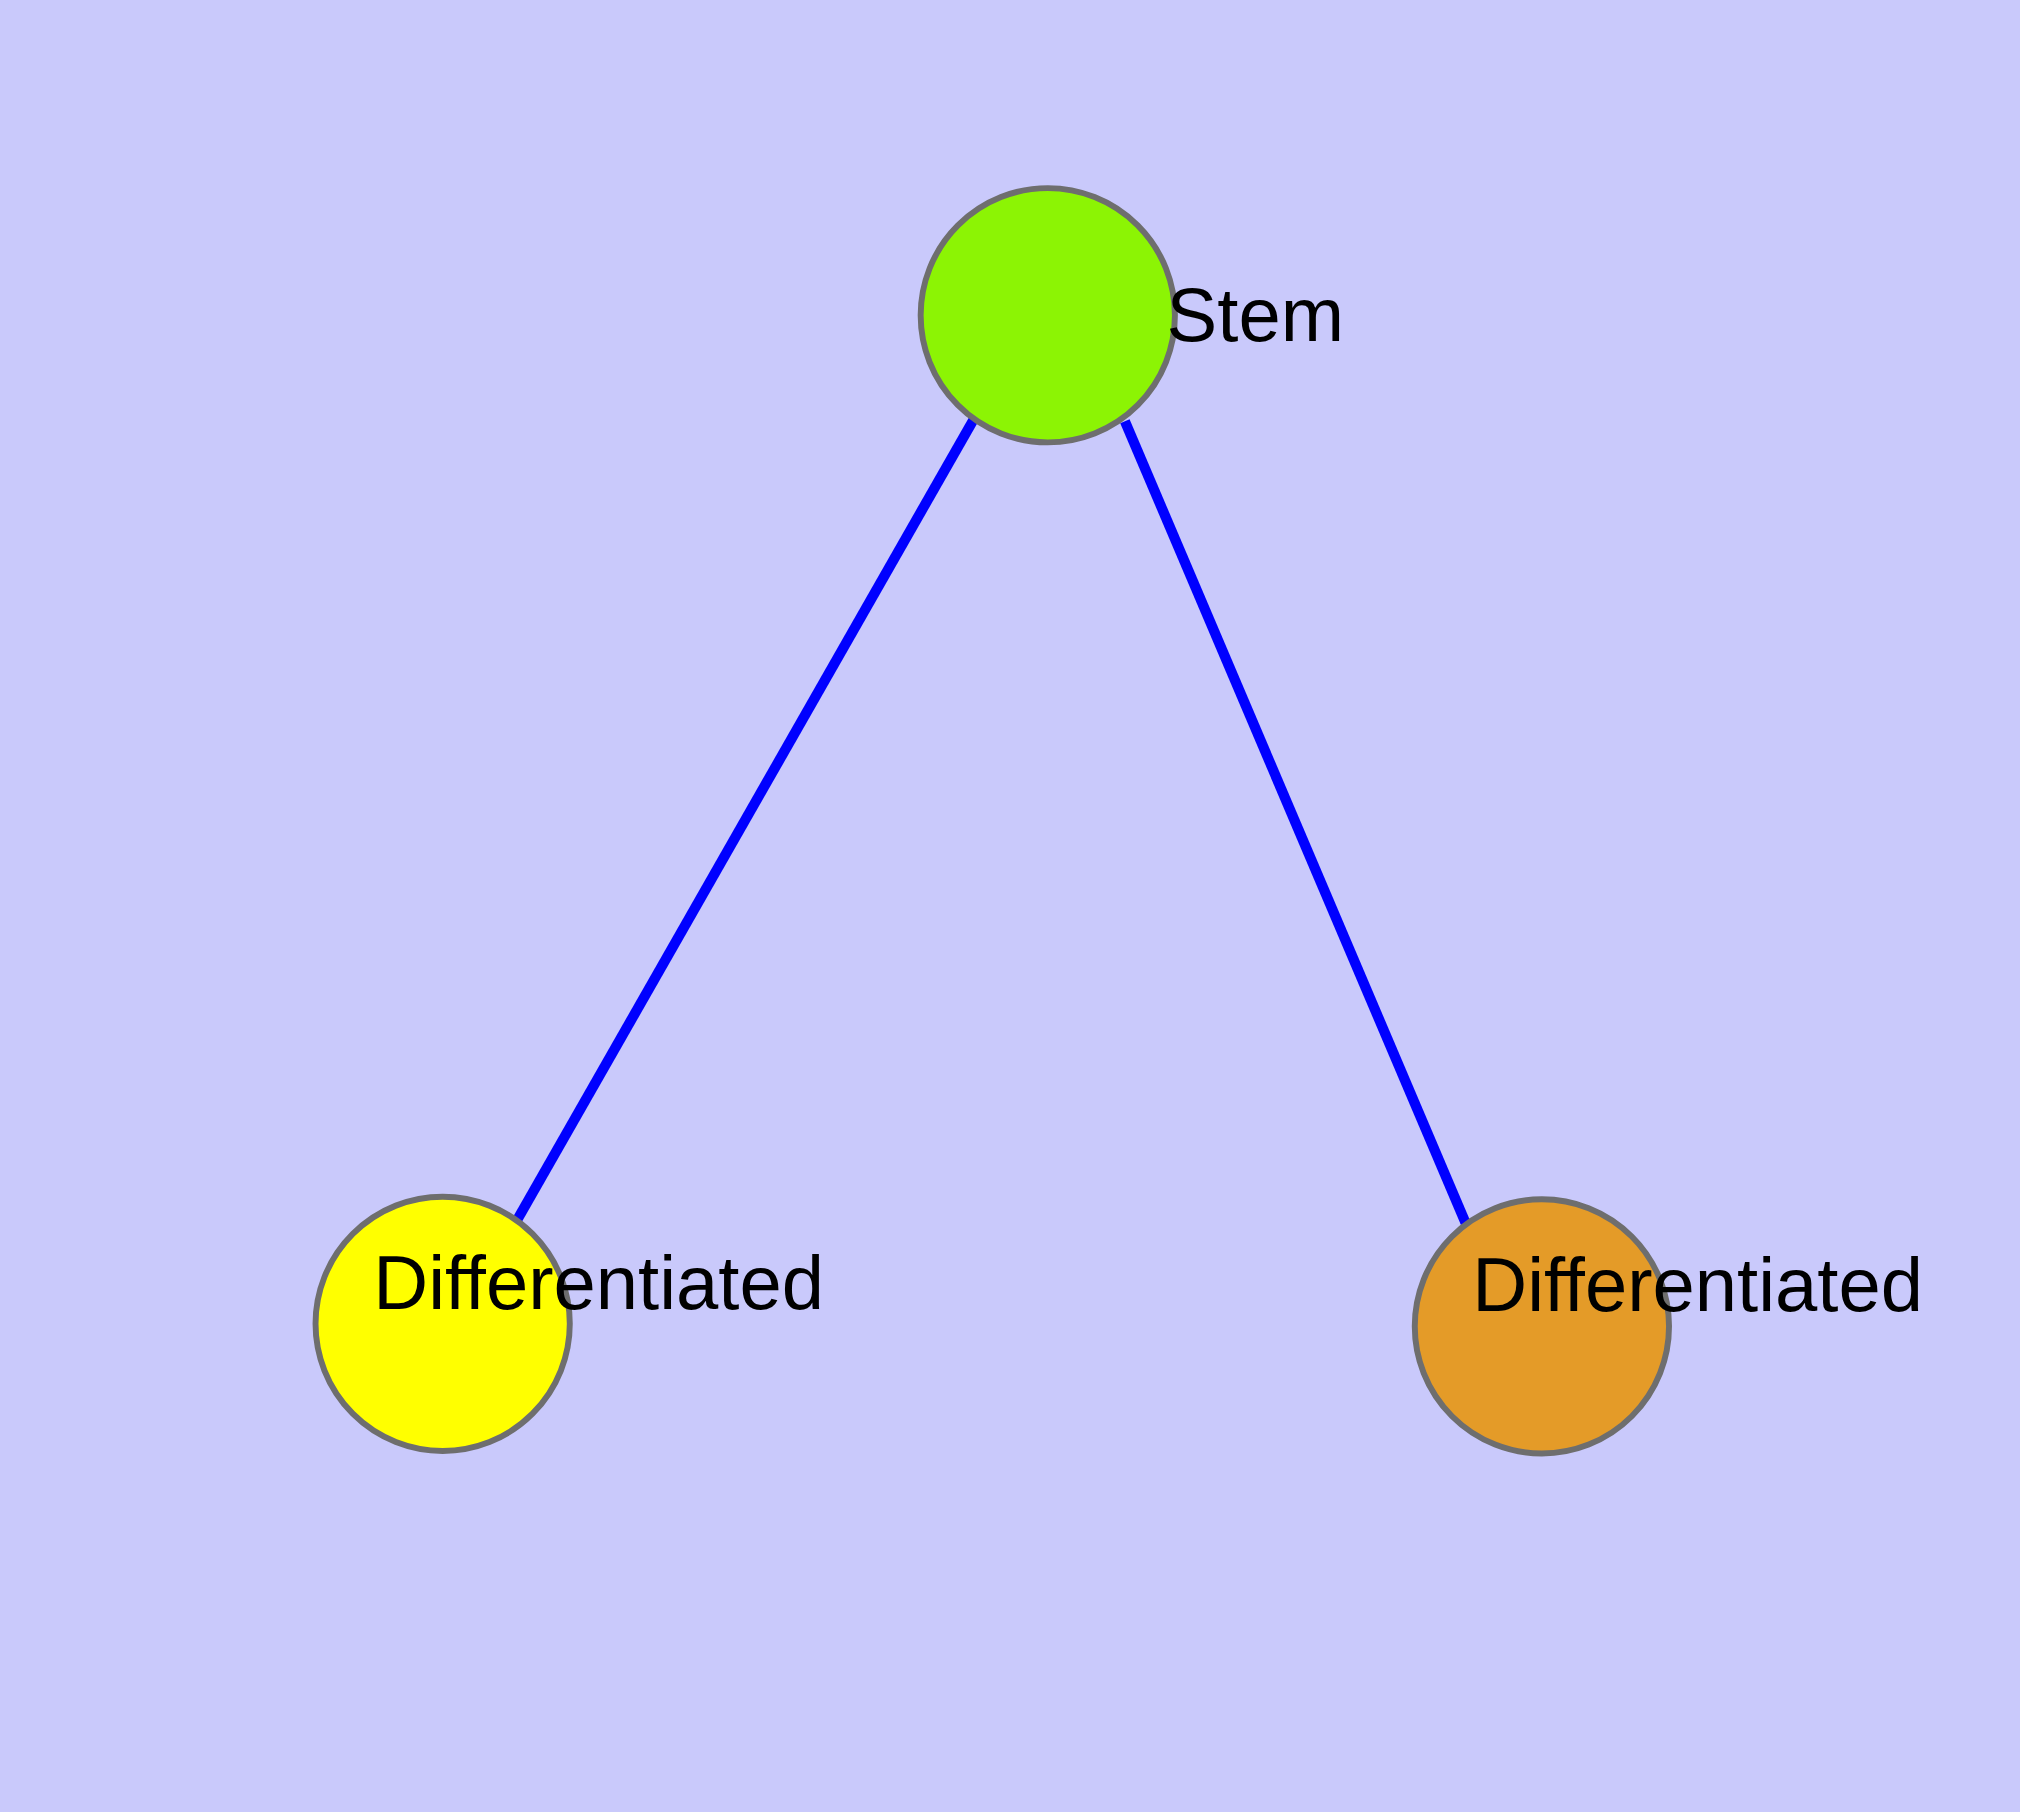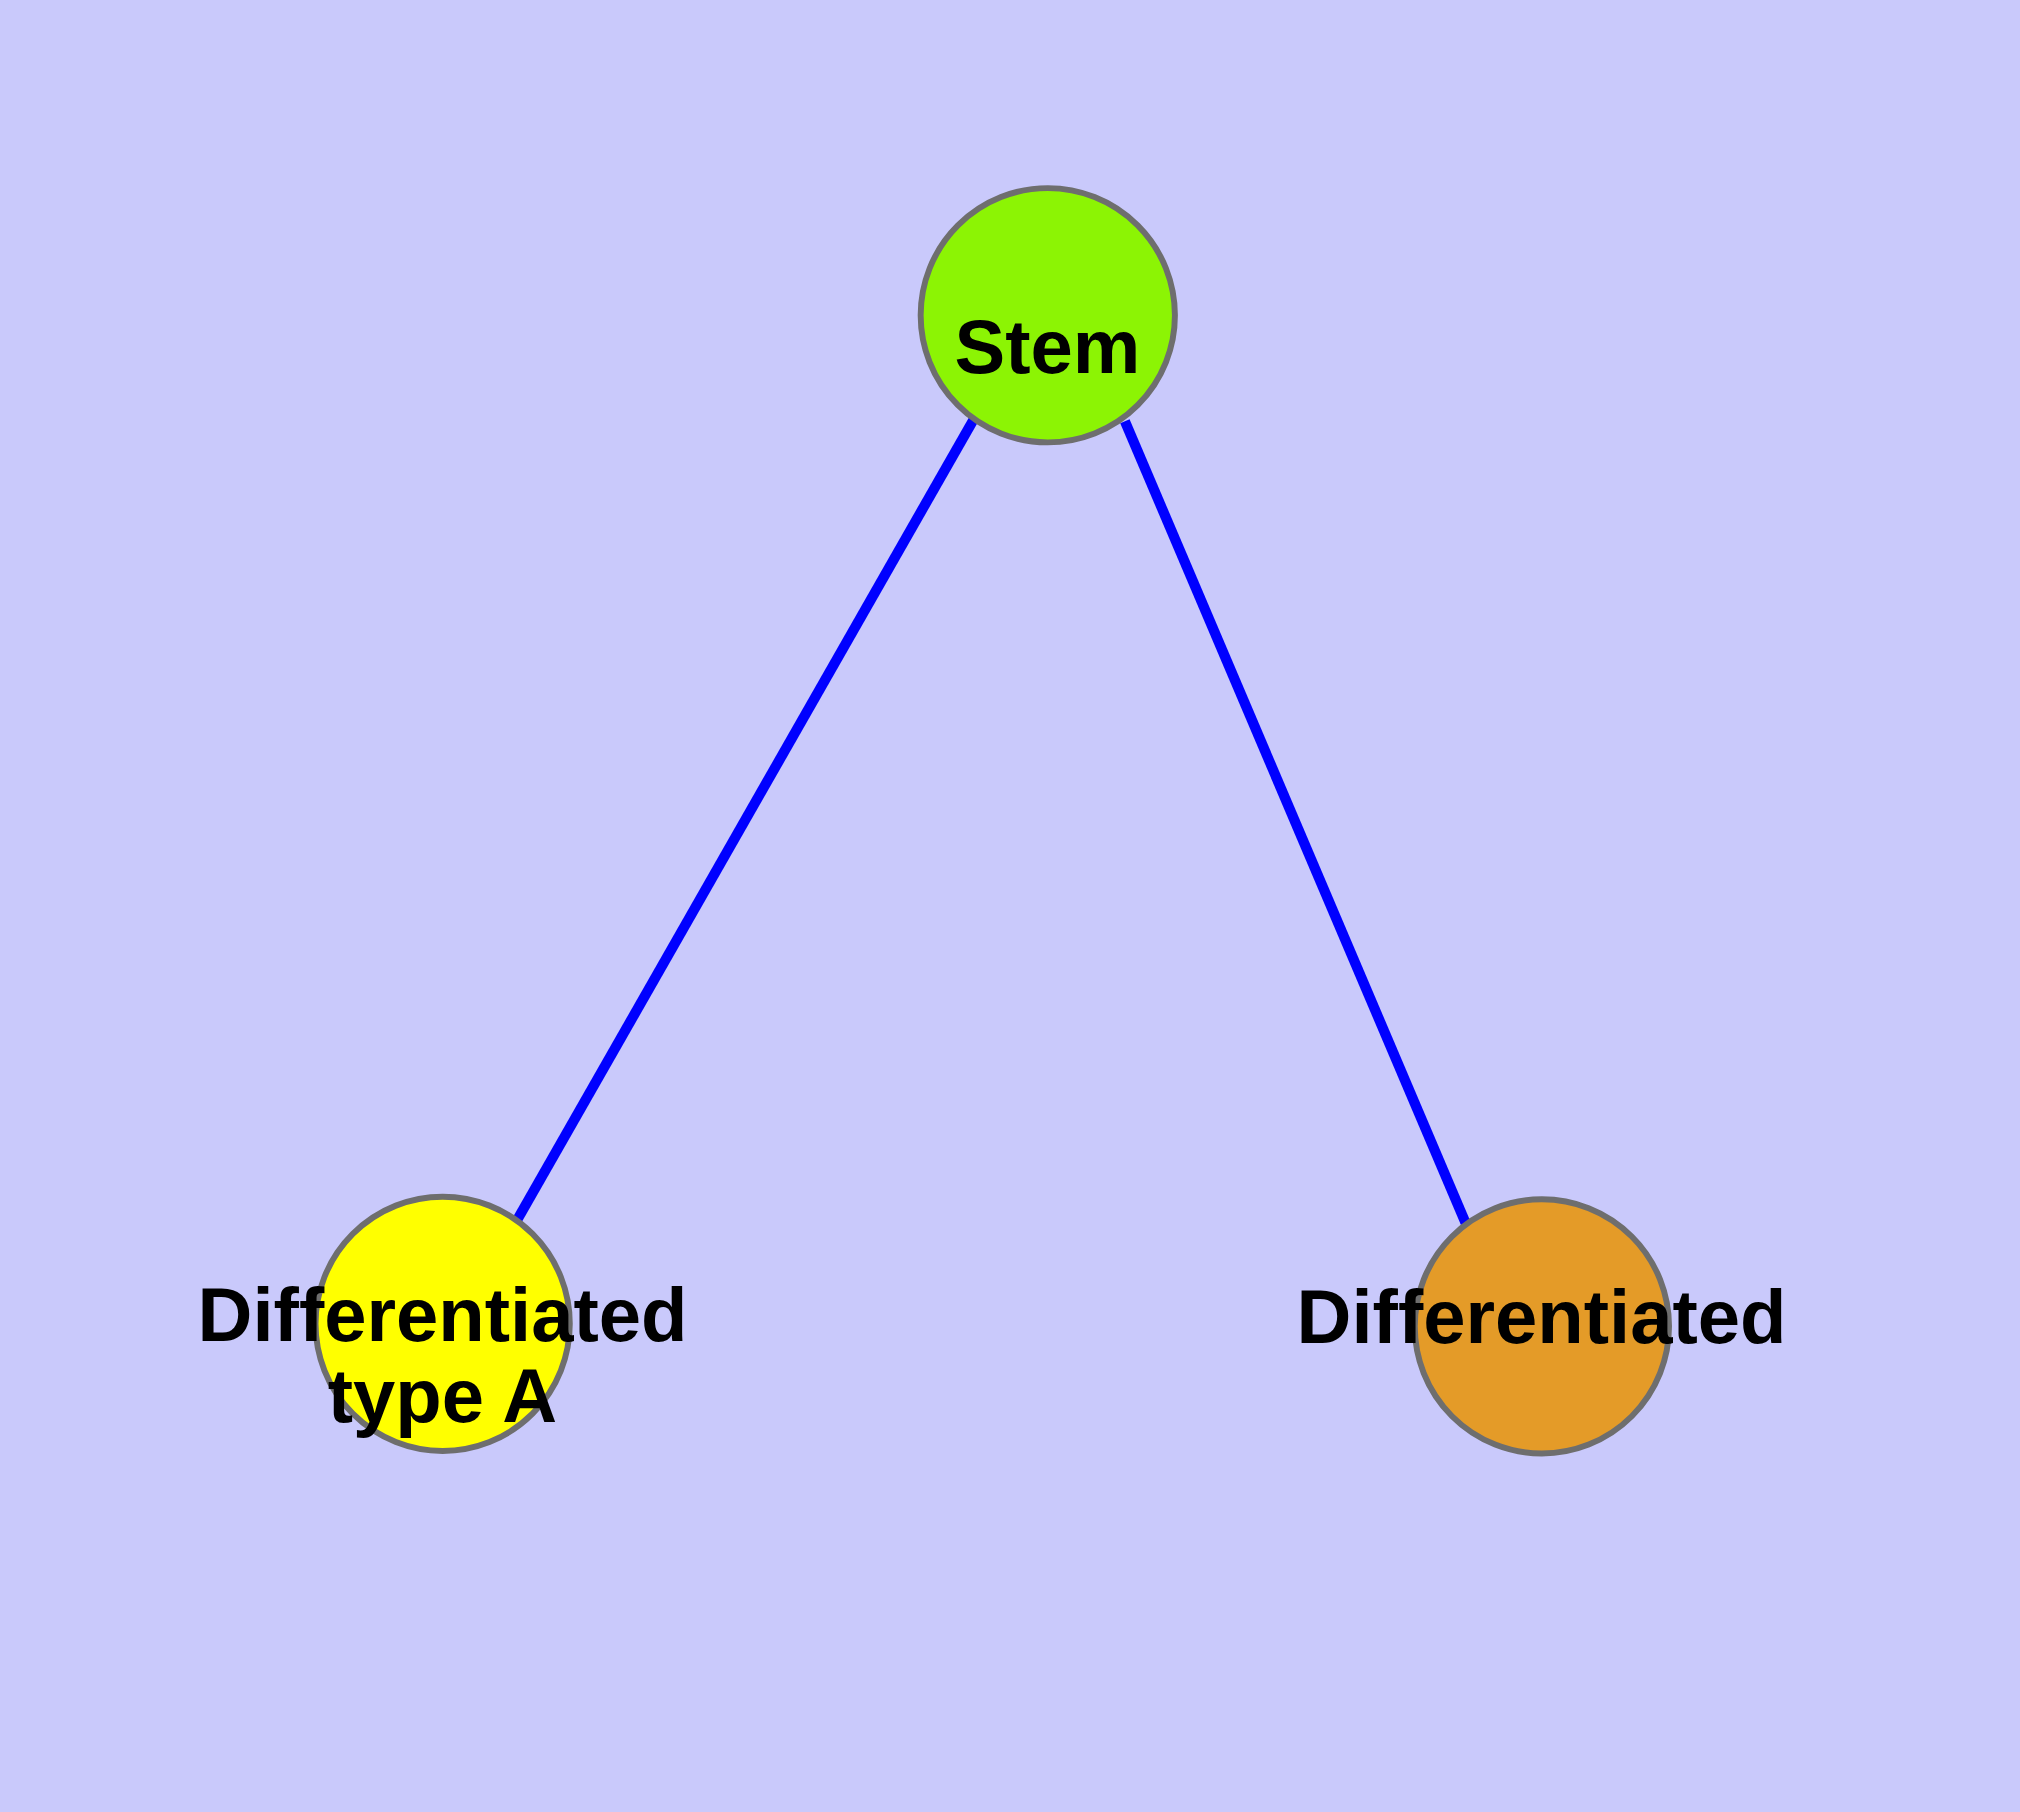--- a/index.html
+++ b/index.html
@@ -24,28 +24,27 @@
   }
   #graph-svg {
     position: absolute;
     left: 0;
     top: 0;
     width: 2021px;
     height: 1812px;
   }
   .node-label {
     position: absolute;
-    text-align: center;
+    text-align: right;
     color: #000000;
-    font-weight: bold;
+    font-weight: normal;
     font-family: "Liberation Sans", sans-serif;
     line-height: 1.06;
     white-space: pre;
     pointer-events: none;
-    margin-top: 32px;
     -webkit-font-smoothing: antialiased;
   }
   .label-stem {
     font-size: 76px;
     width: 593px;
   }
   .label-leaf {
     font-size: 76px;
     width: 763px;
   }
@@ -66,18 +65,18 @@
 
     <g>
       <circle class="graph-node" cx="1236" cy="372" r="150" fill="#8cf404" stroke="#6e6e6e" stroke-width="7"></circle>
       <circle class="graph-node" cx="522" cy="1562" r="150" fill="#ffff00" stroke="#6e6e6e" stroke-width="7"></circle>
       <circle class="graph-node" cx="1819" cy="1565" r="150" fill="#e49b28" stroke="#6e6e6e" stroke-width="7"></circle>
     </g>
   </svg>
 
   <div class="node-label label-stem" id="label-stem" style="font-size: 76px; color: rgb(0, 0, 0); left: 751px; top: 275px;"><div>Stem</div></div>
 
-  <div class="node-label label-leaf" id="label-diff-a" style="font-size: 76px; color: rgb(0, 0, 0); left: 61px; top: 1243px;"><div>Differentiated</div><div>type A</div></div>
+  <div class="node-label label-leaf" id="label-diff-a" style="font-size: 76px; color: rgb(0, 0, 0); left: 61px; top: 1243px;"><div>Differentiated</div></div>
 
   <div class="node-label label-leaf" id="label-diff-b" style="font-size: 76px; color: rgb(0, 0, 0); left: 1160px; top: 1245px;"><div>Differentiated</div></div>
 
 </div>
 
 
 </body></html>

